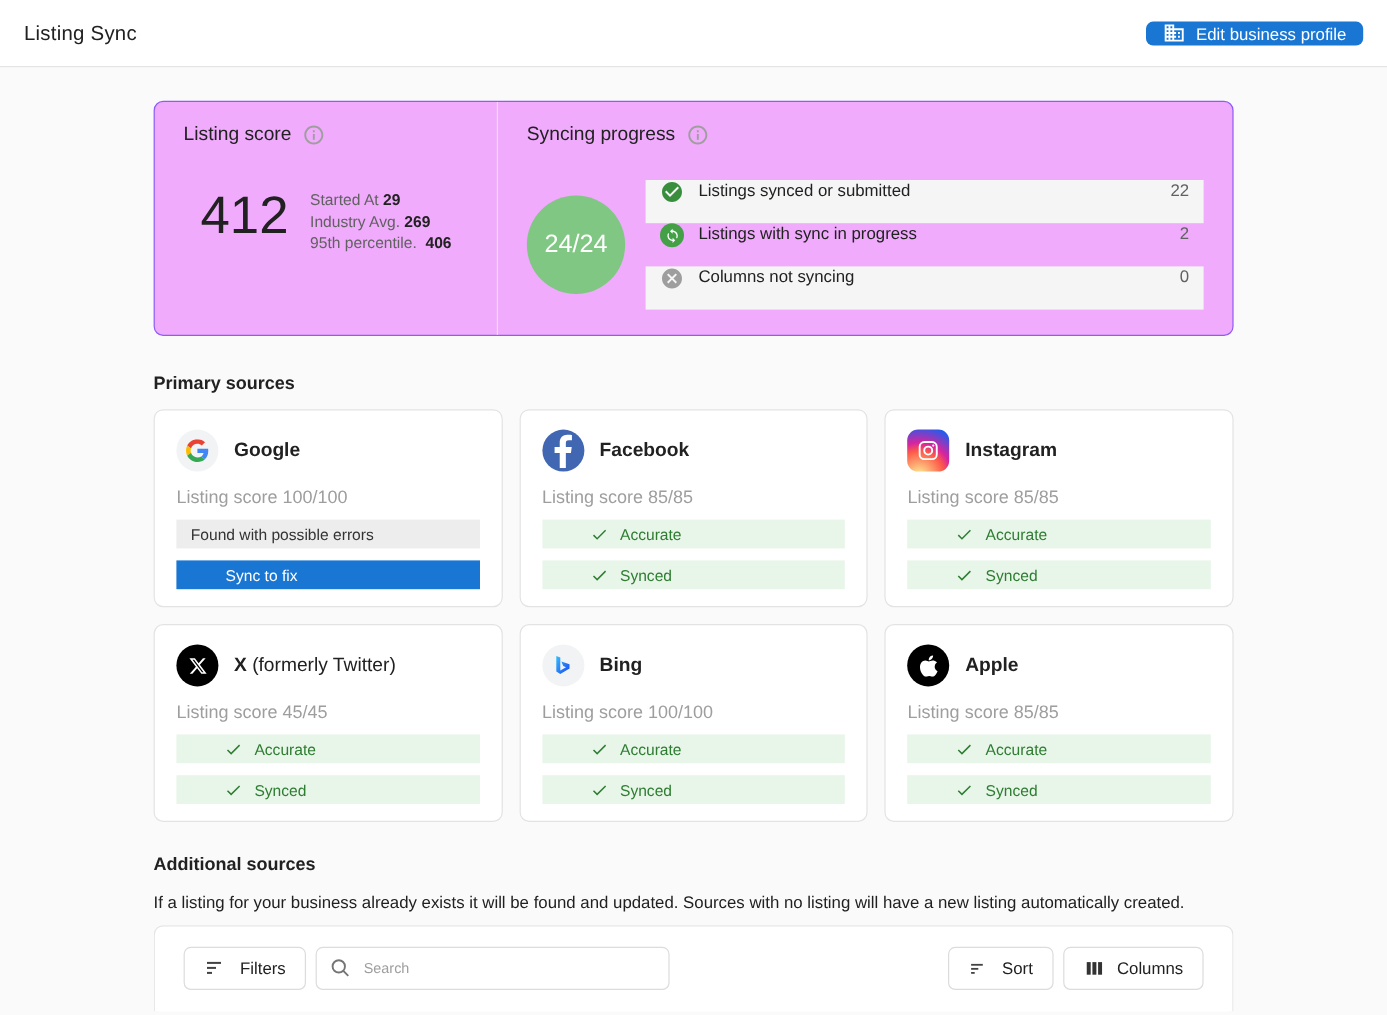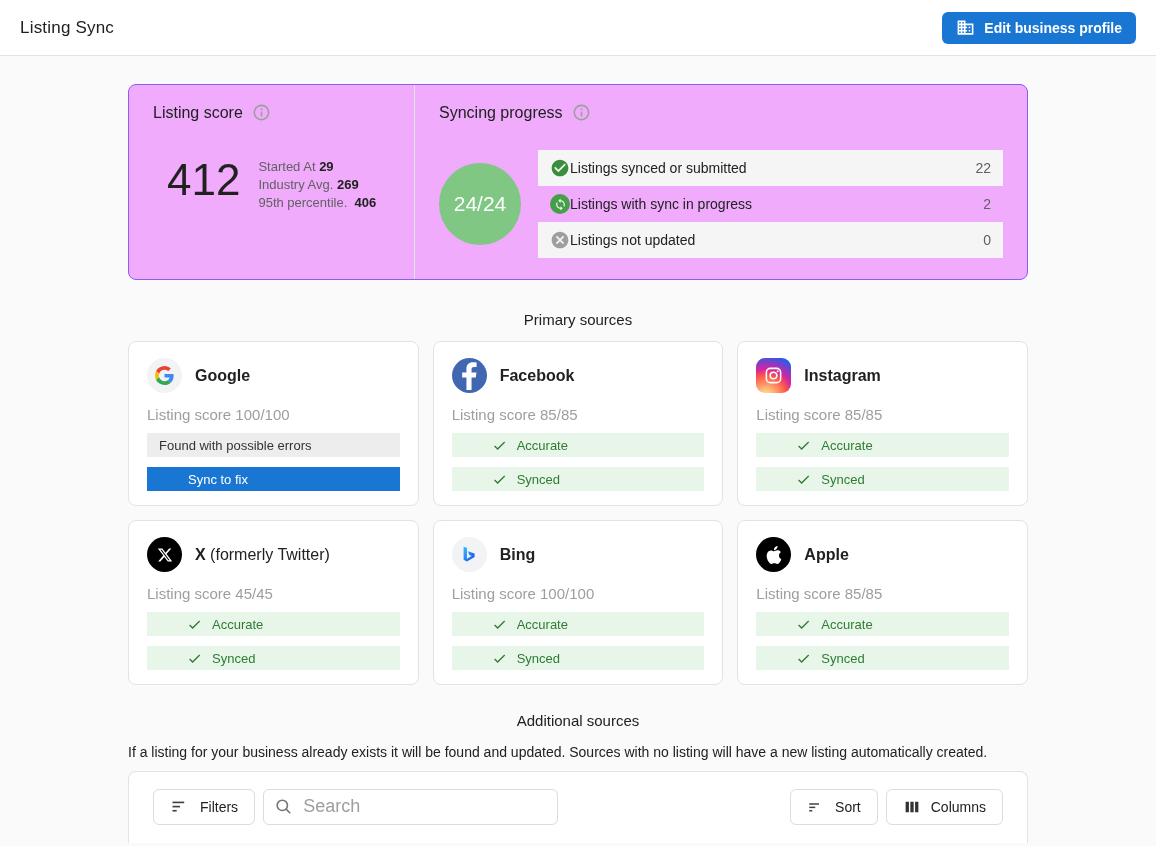--- a/index.html
+++ b/index.html
@@ -13,22 +13,22 @@
 
   
   .topbar {
     height:56px; background:#fff; border-bottom:1px solid #e4e4e4;
     display:flex; align-items:center; justify-content:space-between;
     padding:16px 20px;
   }
   .topbar-title { font-size:17px; font-weight:500; letter-spacing:.2px; }
   .btn-primary {
     background:#1976d2; color:#fff; border:none; border-radius:6px;
-    height:32px; padding:0 14px; display:flex; align-items:center; gap:9px;
-    font-size:14px; font-weight:700; font-family:inherit; cursor:pointer;
+    height:20px; padding:0 14px; display:flex; align-items:center; gap:9px;
+    font-size:14px; font-weight:400; font-family:inherit; cursor:pointer;
   }
 
   
   .content { width:900px; margin:28px auto 0; }
 
   
   .overview-card {
     background:#f0abfc; border:1px solid #8b5cf6; border-radius:8px;
     display:flex; min-height:196px;
   }
@@ -42,30 +42,30 @@
   .score-value { font-size:44px; line-height:1; }
   .score-stats { font-size:13px; color:#616161; line-height:18px; }
   .score-stats b { color:#212121; }
 
   .sync-wrap { display:flex; align-items:center; gap:17px; margin-top:28px; }
   .progress-circle {
     width:82px; height:82px; border-radius:50%; background:#81c784;
     color:#fff; font-size:21px; display:flex; align-items:center; justify-content:center; flex:none;
   }
   .sync-rows { flex:1; }
-  .sync-row { height:36px; display:flex; align-items:center; padding:0 12px; gap:0; font-size:14px; }
+  .sync-row { height:36px; display:flex; padding:0 12px; gap:12px; font-size:14px; }
   .sync-row:nth-child(odd) { background:#f5f5f5; }
   .sync-row .lbl { flex:1; }
   .sync-row .val { color:#616161; }
   .badge { width:20px; height:20px; flex:none; }
   .sync-badge { width:20px; height:20px; border-radius:50%; background:#43a047;
     display:flex; align-items:center; justify-content:center; flex:none; }
 
   
-  .section-heading { font-size:15px; font-weight:400; margin-top:30px; line-height:19px;text-align:center; }
+  .section-heading { font-size:15px; font-weight:700; margin-top:30px; line-height:19px; }
   .section-desc { font-size:14px; margin-top:3px; line-height:18px; }
 
   
   .sources-grid { display:grid; grid-template-columns:repeat(3,1fr); gap:14px; margin-top:10px; }
   .source-card { background:#fff; border:1px solid #e3e3e3; border-radius:8px; padding:16px 18px 14px; }
   .source-head { display:flex; align-items:center; gap:13px; }
   .logo { width:35px; height:35px; border-radius:50%; display:flex; align-items:center; justify-content:center; flex:none; overflow:hidden; }
   .logo.light { background:#f1f3f4; }
   .logo.fb { background:#4267B2; }
   .logo.dark { background:#000; }
@@ -84,21 +84,21 @@
   .toolbar { display:flex; align-items:center; padding:17px 24px 18px; gap:8px; }
   .btn-outline {
     background:#fff; border:1px solid #dcdcdc; border-radius:6px; height:36px;
     padding:0 16px; display:flex; align-items:center; gap:10px;
     font-size:14px; font-weight:500; color:#212121; font-family:inherit; cursor:pointer;
   }
   .search-box {
     width:295px; height:36px; border:1px solid #dcdcdc; border-radius:6px;
     display:flex; align-items:center; padding:0 10px; gap:8px; background:#fff;
   }
-  .search-box input { border:none; outline:none; flex:1; font-size:18px;
+  .search-box input { border:none; outline:none; flex:1; font-size:12px;
     font-family:inherit; color:#8b5cf6; background:transparent; }
   .search-box input::placeholder { color:#9e9e9e; }
   .spacer { flex:1; }
 </style>
 </head>
 <body>
 
 <header class="topbar">
   <div class="topbar-title">Listing Sync</div>
   <button class="btn-primary">
@@ -162,21 +162,21 @@
             </span>
             <span class="lbl">Listings with sync in progress</span>
             <span class="val">2</span>
           </div>
           <div class="sync-row">
             <span class="badge">
               <svg width="20" height="20" viewBox="0 0 24 24" fill="#9e9e9e">
                   <path d="M12 2C6.47 2 2 6.47 2 12s4.47 10 10 10 10-4.47 10-10S17.53 2 12 2zm5 13.59L15.59 17 12 13.41 8.41 17 7 15.59 10.59 12 7 8.41 8.41 7 12 10.59 15.59 7 17 8.41 13.41 12 17 15.59z"></path>
                 </svg>
             </span>
-            <span class="lbl">Listings not updated</span>
+            <span class="lbl">Columns not syncing</span>
             <span class="val">0</span>
           </div>
         </div>
       </div>
     </div>
   </section>
 
   <h2 class="section-heading">Primary sources</h2>
 
   <div class="sources-grid">

